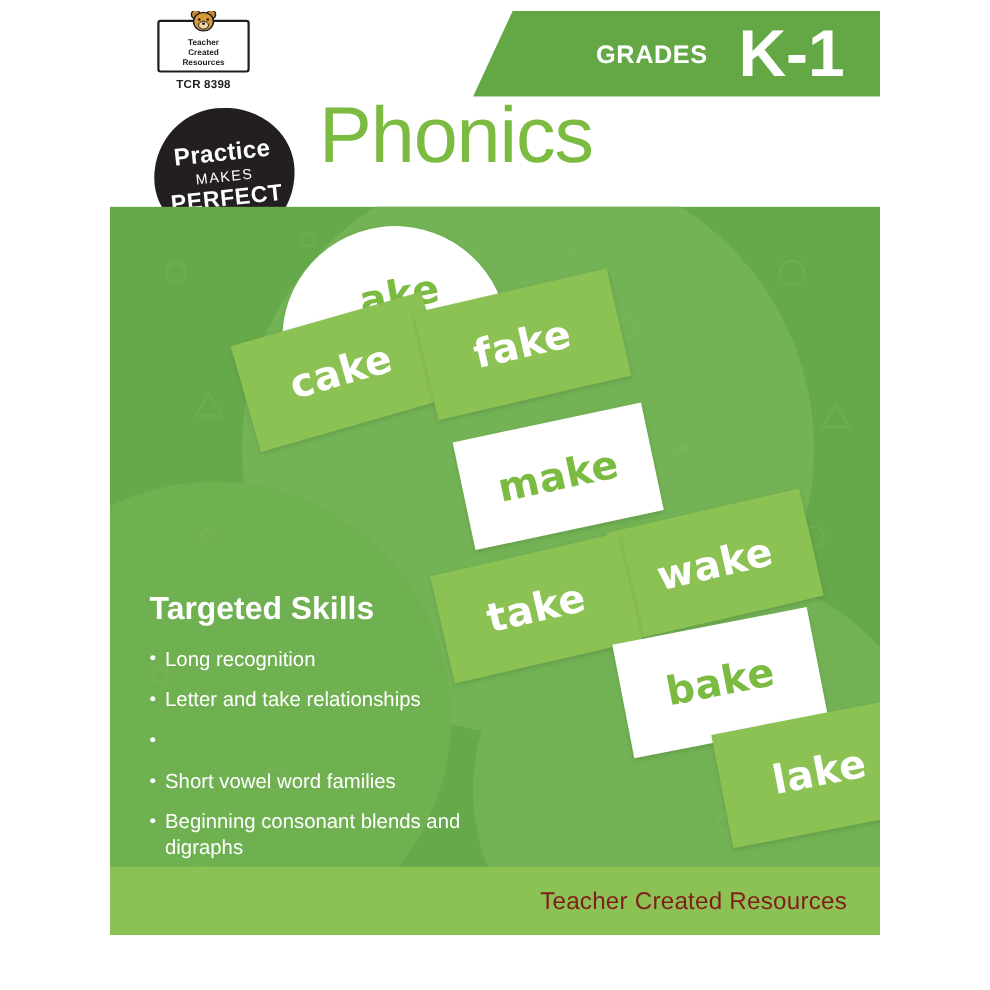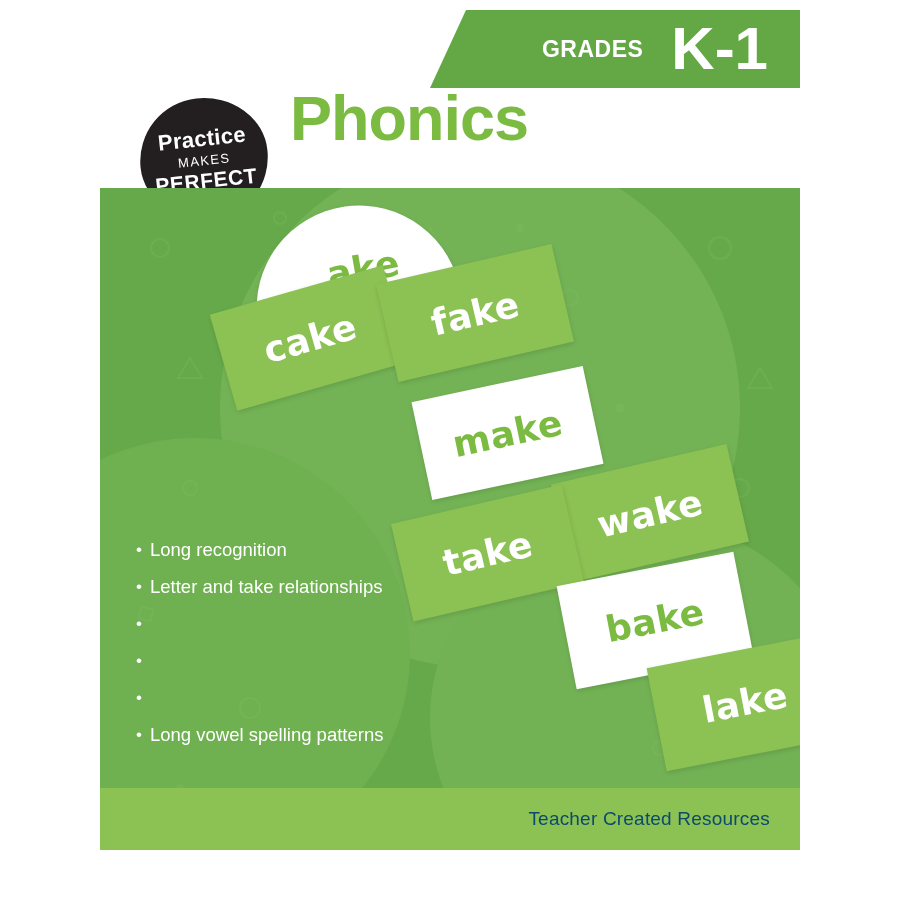--- a/index.html
+++ b/index.html
@@ -130,22 +130,22 @@
     font-size: 21px;
     font-weight: 700;
     letter-spacing: 0.6px;
     margin-top: 1px;
   }
   
   .title {
     position: absolute;
     left: 190px;
     top: 72px;
-    font-size: 63px;
-    font-weight: 700;
+    font-size: 72px;
+    font-weight: 400;
     color: #7cbb42;
     letter-spacing: -1px;
   }
   
   .body-green {
     position: absolute;
     left: 0;
     top: 178px;
     width: 700px;
     height: 662px;
@@ -173,22 +173,22 @@
     width: 700px;
     height: 62px;
     background: #8cc153;
     display: flex;
     align-items: center;
     justify-content: flex-end;
     padding-right: 30px;
     box-sizing: border-box;
   }
   .footer-text {
-    color: #0c4a6e;
-    font-size: 19px;
+    color: #7f1d1d;
+    font-size: 22px;
     letter-spacing: 0.2px;
   }
   
   .skills {
     position: absolute;
     left: 36px;
     top: 350px;
     width: 350px;
     color: #ffffff;
   }
@@ -229,20 +229,37 @@
   .card.white span { color: #7cbb42; }
   .card.green { background: #8cc153; }
   .card.green span { color: #ffffff; }
 </style>
 </head>
 <body>
 
 <div class="page">
   <div class="cover">
 
+    <div class="logo-box">
+      <div class="logo-badge">
+        <svg class="logo-bear" viewBox="0 0 40 34">
+          <circle cx="9" cy="8" r="6" fill="#c8892f" stroke="#1d1d1b" stroke-width="2"></circle>
+          <circle cx="31" cy="8" r="6" fill="#c8892f" stroke="#1d1d1b" stroke-width="2"></circle>
+          <ellipse cx="20" cy="18" rx="14" ry="13" fill="#d79a3b" stroke="#1d1d1b" stroke-width="2"></ellipse>
+          <ellipse cx="20" cy="23" rx="7" ry="5.5" fill="#f0d7a8" stroke="#1d1d1b" stroke-width="1.4"></ellipse>
+          <circle cx="14" cy="15" r="1.8" fill="#1d1d1b"></circle>
+          <circle cx="26" cy="15" r="1.8" fill="#1d1d1b"></circle>
+          <ellipse cx="20" cy="21" rx="2.2" ry="1.6" fill="#1d1d1b"></ellipse>
+        </svg>
+        <div class="logo-text">Teacher</div>
+        <div class="logo-text">Created</div>
+        <div class="logo-text">Resources</div>
+      </div>
+      <div class="logo-code">TCR 8398</div>
+    </div>
 
     <div class="grades-banner">
       <div class="grades-word">GRADES</div>
       <div class="grades-value">K-1</div>
     </div>
 
     <div class="title">Phonics</div>
 
     <div class="seal">
       <div class="seal-l1">Practice</div>
@@ -309,37 +326,40 @@
 
       <div class="card white" style="left:465px; top:380px; width:180px; height:105px; transform: rotate(-11deg);">
         <span>bake</span>
       </div>
 
       <div class="card green" style="left:555px; top:462px; width:180px; height:105px; transform: rotate(-11deg);">
         <span>lake</span>
       </div>
 
       <div class="skills">
+        <div class="skills-title">Targeted Skills</div>
 
         <div class="skill-item">
           <div class="bullet">•</div>
           <div>Long recognition</div>
         </div>
         <div class="skill-item">
           <div class="bullet">•</div>
           <div>Letter and take relationships</div>
         </div>
         <div class="skill-item">
           <div class="bullet">•</div>
         </div>
         <div class="skill-item">
           <div class="bullet">•</div>
-        </div>
-        <div class="skill-item">
-          <div class="bullet">•</div>
+          <div>Short vowel word families</div>
+        </div>
+        <div class="skill-item">
+          <div class="bullet">•</div>
+          <div style="max-width:290px;">Beginning consonant blends and digraphs</div>
         </div>
         <div class="skill-item">
           <div class="bullet">•</div>
           <div>Long vowel spelling patterns</div>
         </div>
       </div>
 
       <div class="footer-bar">
         <div class="footer-text">Teacher Created Resources</div>
       </div>

